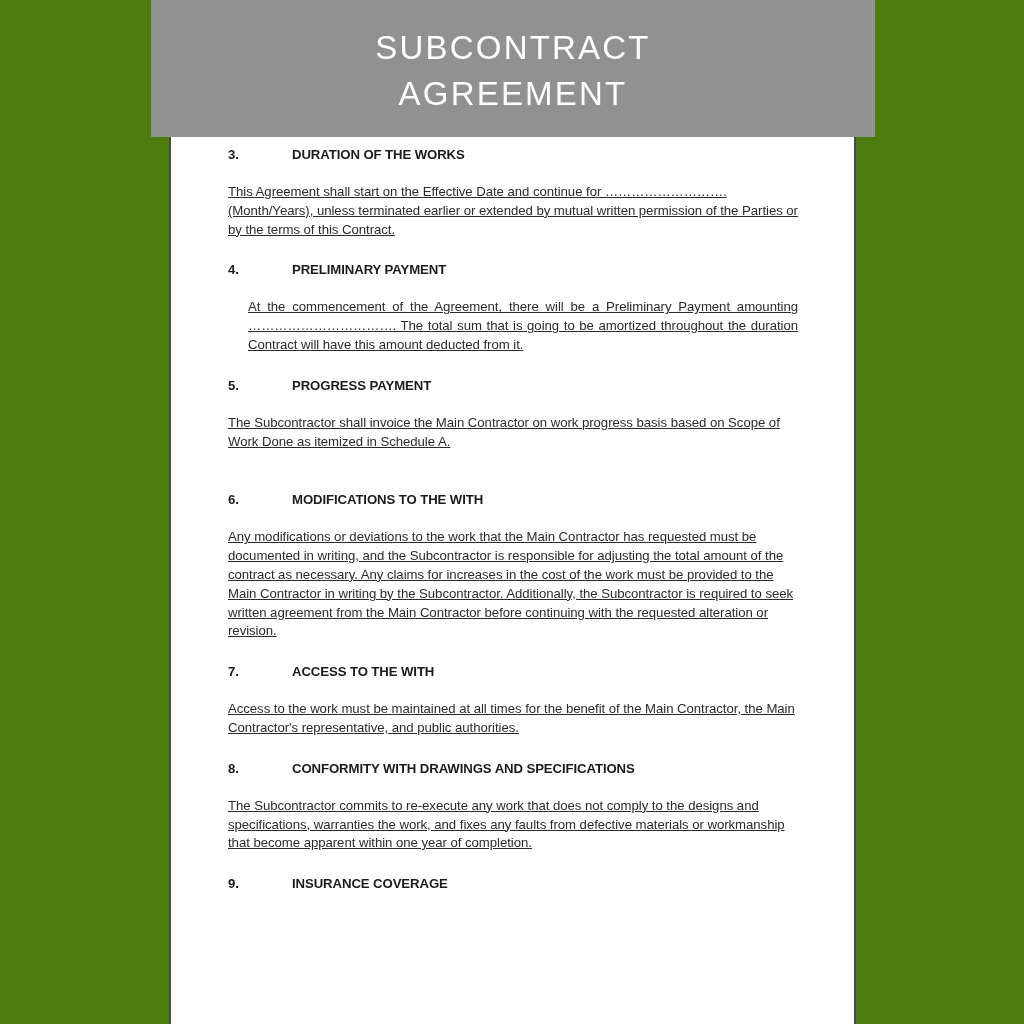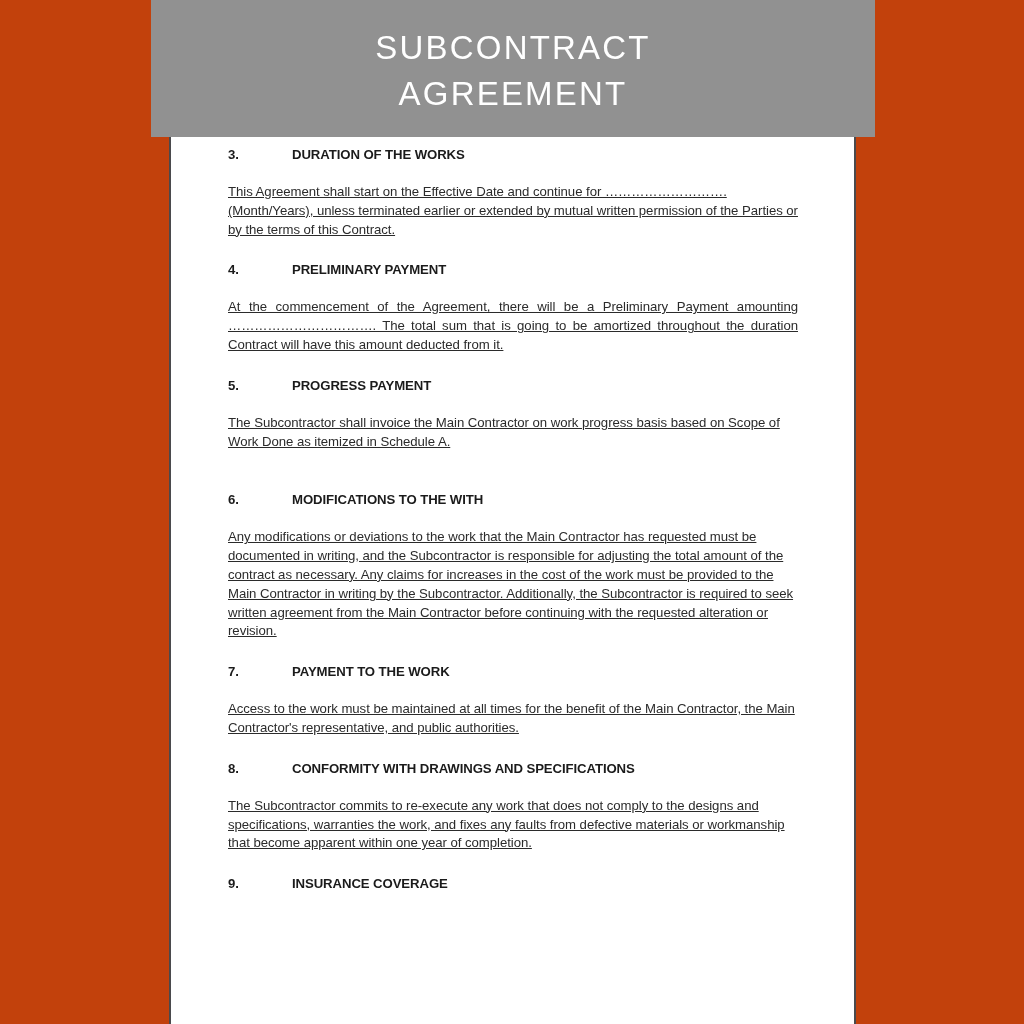--- a/index.html
+++ b/index.html
@@ -14,21 +14,21 @@
     overflow: hidden;
     position: relative;
   }
 
   
   #page-wrap {
     position: absolute;
     left: 0; top: 0;
     width: 1024px;
     height: 1024px;
-    background: #c2410c;
+    background: #4d7c0f;
   }
 
   
   #title-banner {
     position: absolute;
     left: 151px;
     top: 0;
     width: 724px;
     height: 137px;
     background: #919191;
@@ -88,21 +88,21 @@
   .clause-heading .label { flex: 1 1 auto; padding-left: 29px; }
 
   .clause-para {
     font-size: 13.2px;
     color: #2b2b2b;
     line-height: 18.8px;
     letter-spacing: -0.05px;
     margin: 0;
     text-decoration: underline;
   }
-  .clause-para.justify { text-align: justify; }
+  .clause-para.justify { text-align: justify; margin-left: 20px; }
 
   
   .sp-head-to-para { height: 20px; }
   .sp-para-to-para { height: 18px; }
   .sp-block        { height: 22px; }
   .sp-top          { height: 9px; }
 </style>
 </head>
 <body>
 
@@ -159,21 +159,21 @@
         </div>
         <div class="sp-head-to-para"></div>
         <p class="clause-para">Any modifications or deviations to the work that the Main Contractor has requested must be documented in writing, and the Subcontractor is responsible for adjusting the total amount of the contract as necessary. Any claims for increases in the cost of the work must be provided to the Main Contractor in writing by the Subcontractor. Additionally, the Subcontractor is required to seek written agreement from the Main Contractor before continuing with the requested alteration or revision.</p>
       </div>
 
       <div class="sp-block"></div>
 
       <div class="clause">
         <div class="clause-heading">
           <span class="num">7.</span>
-          <span class="label">PAYMENT TO THE WORK</span>
+          <span class="label">ACCESS TO THE WITH</span>
         </div>
         <div class="sp-head-to-para"></div>
         <p class="clause-para">Access to the work must be maintained at all times for the benefit of the Main Contractor, the Main Contractor's representative, and public authorities.</p>
       </div>
 
       <div class="sp-block"></div>
 
       <div class="clause">
         <div class="clause-heading">
           <span class="num">8.</span>

